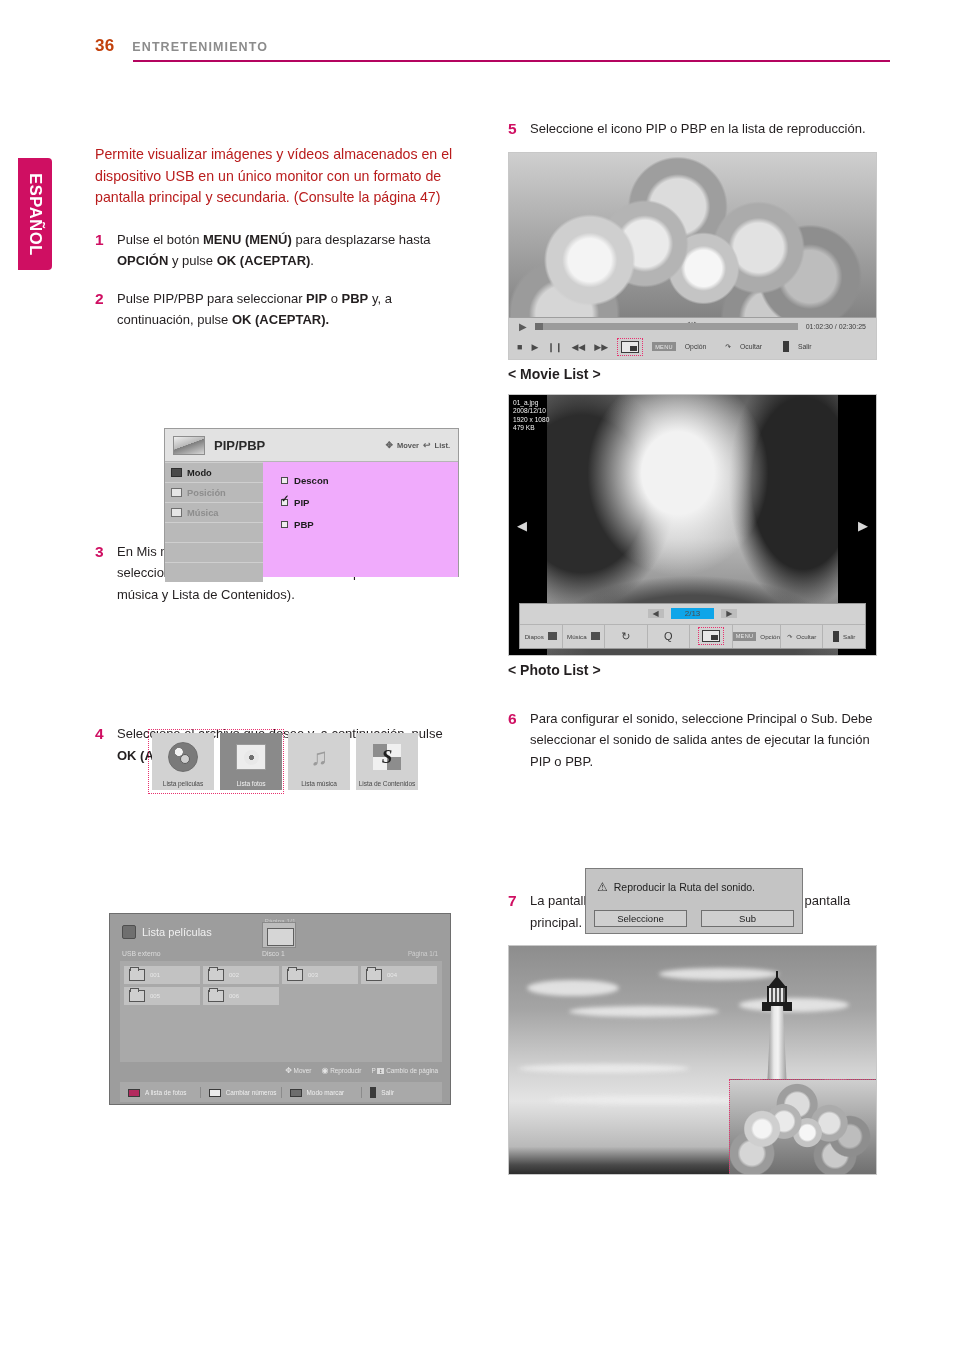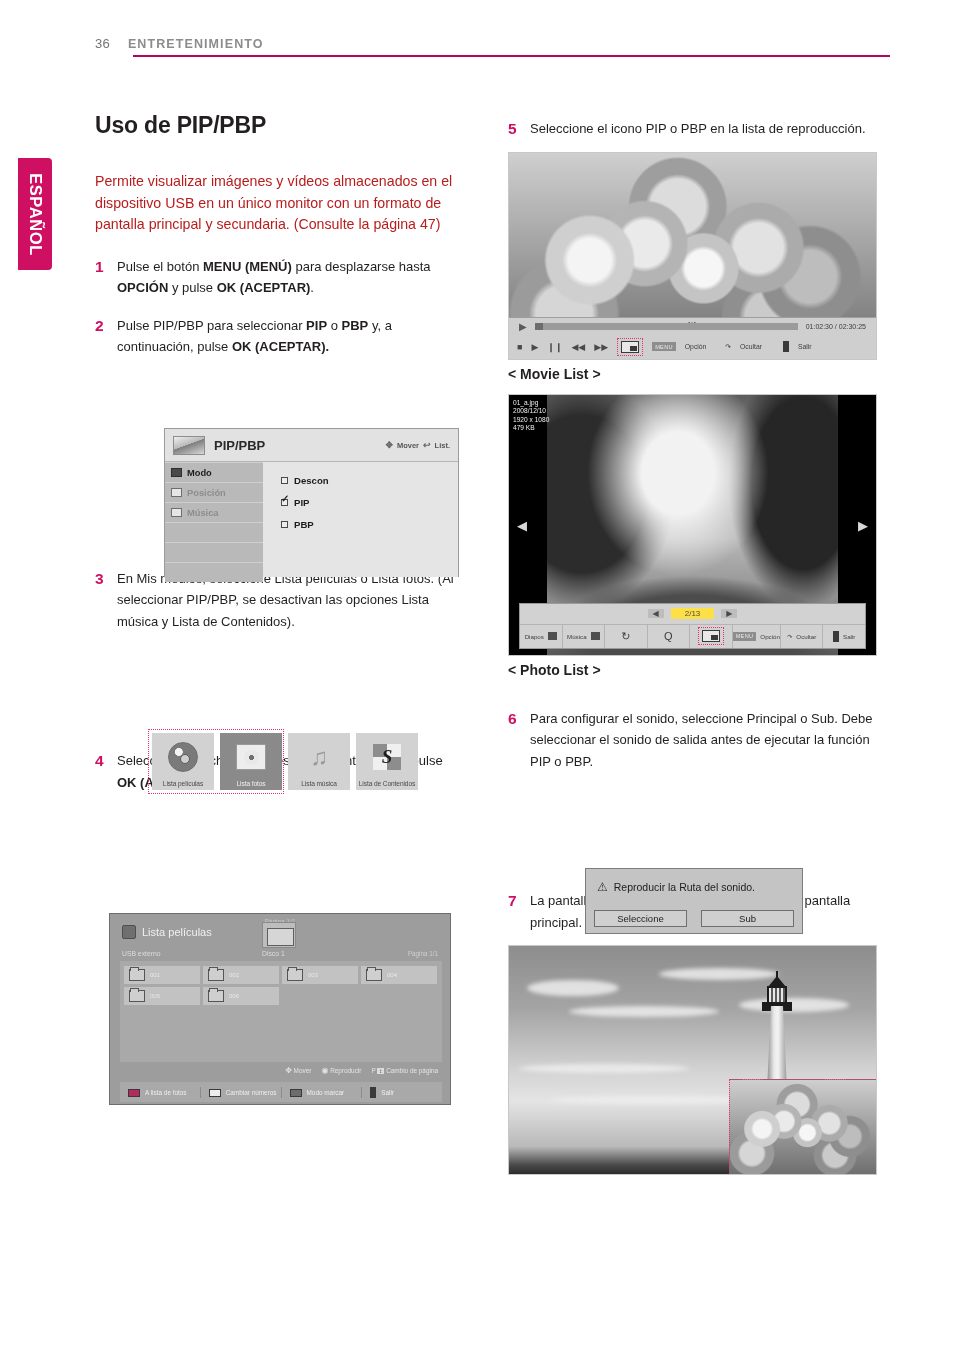--- a/index.html
+++ b/index.html
@@ -8,21 +8,21 @@
     background: #ffffff;
     font-family: "Liberation Sans", sans-serif;
     color: #231f20;
     overflow: hidden;
   }
   .page { position: relative; width: 954px; height: 1348px; }
 
   
   .header { position: absolute; left: 95px; top: 36px; width: 795px; }
   .header-row { display: flex; align-items: baseline; gap: 18px; }
-  .page-num { font-size: 13px; font-weight: normal; color: #737373; letter-spacing: .2px; }
+  .page-num { font-size: 17px; font-weight: bold; color: #c2410c; letter-spacing: .2px; }
   .header-title { font-size: 12.5px; font-weight: bold; color: #8c8c8c; letter-spacing: 1.1px; }
   .header-rule { margin-left: 38px; margin-top: 4px; height: 1.6px; background: #b4045f; width: 757px; }
 
   
   .lang-tab {
     position: absolute; left: 18px; top: 158px;
     width: 34px; height: 112px;
     background: #cf0f62;
     border-top-right-radius: 4px; border-bottom-right-radius: 4px;
     display: flex; align-items: center; justify-content: center;
@@ -73,21 +73,21 @@
   .osd-pip-body { display: flex; height: 115px; justify-content: space-between; }
   .osd-left { width: 98px; background: #cfcfcf; padding-top: 1px; }
   .osd-item {
     height: 19px; margin-bottom: 1px; background: #b9b9b9;
     display: flex; align-items: center; gap: 5px; padding-left: 6px;
     font-size: 9.3px; font-weight: bold; color: #8d8d8d;
   }
   .osd-item.sel { color: #1d1d1d; }
   .osd-mini { width: 11px; height: 9px; border: 1px solid #6f6f6f; background: #e6e6e6; }
   .osd-item.sel .osd-mini { background: #4a4a4a; border-color: #2e2e2e; }
-  .osd-right { flex: 1; background: #e5e5e5; padding: 7px 0 0 18px; }
+  .osd-right { flex: 1; background: #f0abfc; padding: 7px 0 0 18px; }
   .osd-opt { display: flex; align-items: center; gap: 6px; height: 22px; font-size: 9.6px; font-weight: bold; color: #1d1d1d; }
   .chk { width: 7px; height: 7px; border: 1px solid #4a4a4a; background: #ededed; display: inline-block; position: relative; }
   .chk.on::after {
     content: "✓"; position: absolute; left: -1px; top: -6px;
     font-size: 10px; color: #1d1d1d; line-height: 1;
   }
 
   
   .media-row { position: absolute; left: 152px; top: 733px; display: flex; gap: 6px; }
   .media-cell {
@@ -212,21 +212,21 @@
   .menu-chip { background:#8d8d8d; color:#e9e9e9; font-size:5.6px; padding:1.5px 3px; letter-spacing:.3px; }
   .bar-lbl { font-size:6.8px; color:#3c3c3c; }
   .exit-ic { width:6px; height:11px; background:#3a3a3a; display:inline-block; }
   .cursor-diamond { position:absolute; left:0; right:0; top:2px; text-align:center; font-size:8px; color:#4a4a4a; letter-spacing:1px; }
 
   
   .ph-meta { position:absolute; left:4px; top:4px; font-size:6.6px; line-height:8.6px; color:#f2f2f2; }
   .ph-arrow { position:absolute; top:50%; transform:translateY(-50%); font-size:13px; color:#d8d8d8; }
   .ph-bar { position:absolute; left:10px; right:10px; bottom:6px; background:#d2d2d2; border:1px solid #9a9a9a; height:46px; }
   .ph-pager { display:flex; align-items:center; justify-content:center; gap:7px; height:20px; font-size:8px; color:#5d5d5d; }
-  .ph-pagebox { background:#fde047; padding:1px 14px; color:#4a4a4a; font-size:8px; }
+  .ph-pagebox { background:#0ea5e9; padding:1px 14px; color:#4a4a4a; font-size:8px; }
   .ph-arrbox { background:#bdbdbd; padding:0 5px; color:#4a4a4a; font-size:8px; }
   .ph-keys { display:flex; align-items:center; height:24px; border-top:1px solid #b4b4b4; }
   .ph-key { flex:1; display:flex; align-items:center; justify-content:center; gap:4px; font-size:6.2px; color:#3c3c3c; border-right:1px solid #b4b4b4; height:100%; }
   .ph-key:last-child { border-right:none; }
   .ph-sel { width:9px; height:8px; background:#4f4f4f; }
 
   
   .snd-dlg { position:absolute; left:585px; top:868px; width:218px; height:66px; background:#c4c4c4; border:1px solid #7c7c7c; }
   .snd-msg { display:flex; align-items:center; gap:6px; height:36px; padding-left:11px; font-size:10.5px; color:#1d1d1d; }
   .snd-warn { font-size:12px; color:#2c2c2c; }
@@ -247,21 +247,20 @@
       <span class="header-title">ENTRETENIMIENTO</span>
     </div>
     <div class="header-rule"></div>
   </div>
 
   <div class="lang-tab">
     <span>ESPAÑOL</span>
   </div>
 
   <div class="col-left">
-    <h1 class="sec-title">Uso de PIP/PBP</h1>
     <p class="intro">Permite visualizar imágenes y vídeos almacenados en el dispositivo USB en un único monitor con un formato de pantalla principal y secundaria. (Consulte la página 47)</p>
 
     <div class="step" style="margin-top:20px;">
       <div class="step-num">1</div>
       <div class="step-body">Pulse el botón <b>MENU (MENÚ)</b> para desplazarse hasta <b>OPCIÓN</b> y pulse <b>OK (ACEPTAR)</b>.</div>
     </div>
     <div class="step">
       <div class="step-num">2</div>
       <div class="step-body">Pulse PIP/PBP para seleccionar <b>PIP</b> o <b>PBP</b> y, a continuación, pulse <b>OK (ACEPTAR).</b></div>
     </div>

